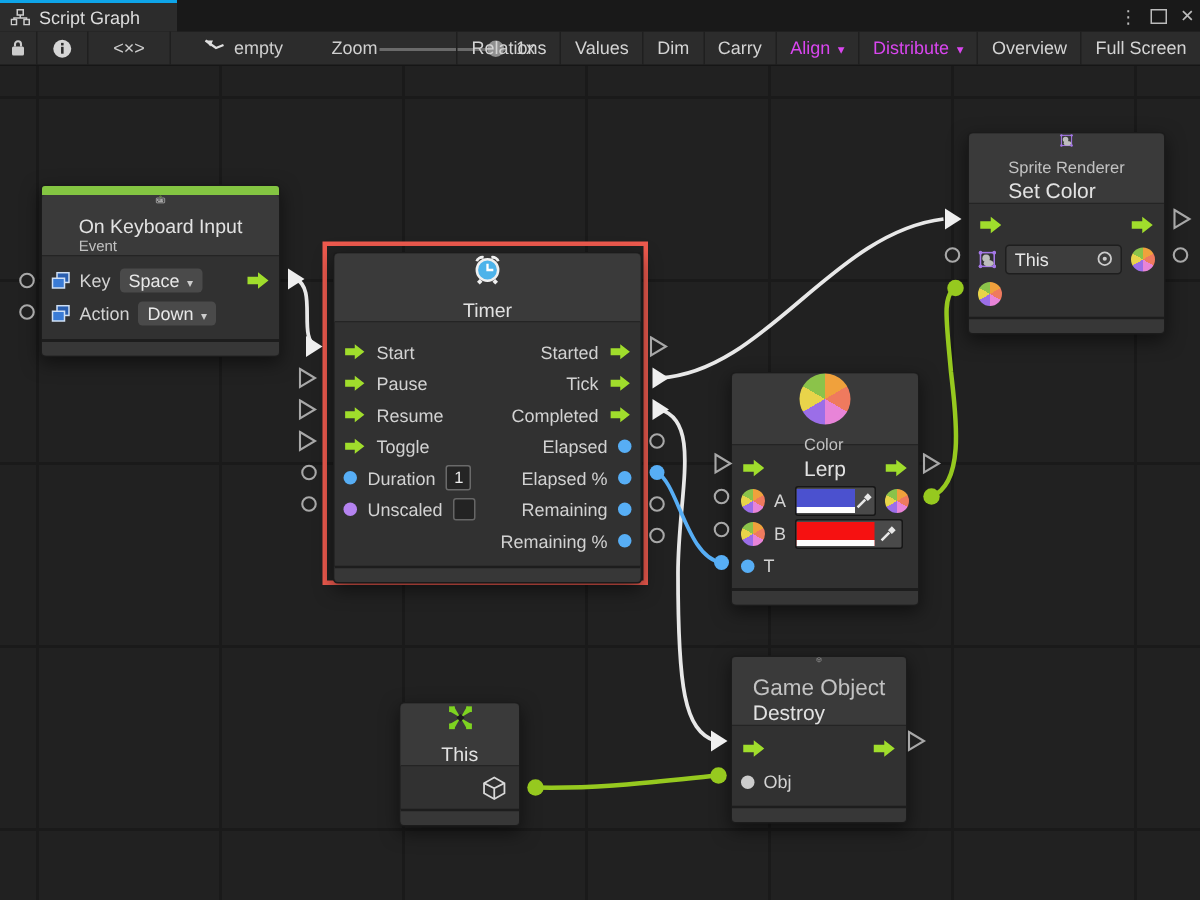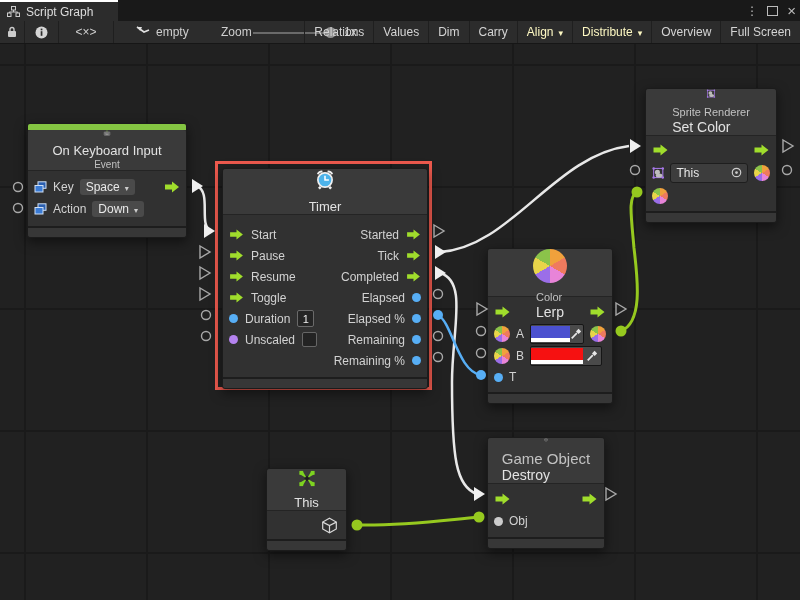--- a/index.html
+++ b/index.html
@@ -3,35 +3,35 @@
 <meta charset="utf-8">
 <style>
   html,body{margin:0;padding:0;background:#111;}
   #app{position:relative;width:800px;height:600px;overflow:hidden;
        font-family:"Liberation Sans","DejaVu Sans",sans-serif;
        -webkit-font-smoothing:antialiased;color:#d4d4d4;user-select:none;}
 
   
   .tabbar{position:absolute;left:0;top:0;width:800px;height:21px;background:#191919;}
   .tab{position:absolute;left:0;top:0;height:21px;width:118px;background:#2c2c2c;
-       border-top:2px solid #ffffff;display:flex;align-items:center;gap:6px;padding-left:7px;box-sizing:border-box;}
+       border-top:2px solid #0ea5e9;display:flex;align-items:center;gap:6px;padding-left:7px;box-sizing:border-box;}
   .tab-label{font-size:12px;color:#dddddd;}
   .winbtns{position:absolute;right:4px;top:0;height:21px;display:flex;align-items:center;gap:9px;color:#bbbbbb;}
   .winbtns .dots{font-size:12px;letter-spacing:0;}
   .winbtns .maxi{width:9px;height:8px;border:1.5px solid #bbbbbb;display:inline-block;}
   .winbtns .close{font-size:15px;line-height:10px;}
 
   .toolbar{position:absolute;left:0;top:21px;width:800px;height:23px;background:#2c2c2c;
            border-bottom:1px solid #161616;box-sizing:border-box;font-size:12px;}
   .tbtn{position:absolute;top:0;height:22px;display:flex;align-items:center;justify-content:center;
         border-right:1px solid #1f1f1f;color:#cfcfcf;box-sizing:border-box;}
   .tb-right{position:absolute;right:0;top:0;height:22px;display:flex;}
   .tb-right .btn{height:22px;display:flex;align-items:center;padding:0 9px;border-left:1px solid #1f1f1f;
                  color:#d4d4d4;white-space:nowrap;gap:5px;}
-  .tb-right .btn.disabled{color:#fef9c3;}
+  .tb-right .btn.disabled{color:#d946ef;}
   .caret{font-size:9px;transform:translateY(1px);}
   .zoom-track{position:absolute;left:253px;top:11px;width:84px;height:2px;background:#6a6a6a;}
   .zoom-handle{position:absolute;left:325px;top:6px;width:11px;height:11px;border-radius:50%;background:#909090;}
   .tb-label{position:absolute;top:0;height:22px;display:flex;align-items:center;color:#cfcfcf;text-align:right;}
 
   
   .canvas{position:absolute;left:0;top:44px;width:800px;height:556px;background:#212121;
           background-image:linear-gradient(to right,#1a1a1a 2px,transparent 2px),
                            linear-gradient(to bottom,#1a1a1a 2px,transparent 2px);
           background-size:122px 122px;background-position:24px 20px;}
@@ -159,21 +159,21 @@
         </div>
     </div>
   </div>
 
   <div class="canvas"></div>
 
   <div class="selection"></div>
 
   <div class="node" style="left:27px;top:123px;width:160px;">
     <div style="height:6px;background:#84c542;border-radius:2px 2px 0 0;"></div>
-    <div class="nhead" style="height:40px;text-align:center;">
+    <div class="nhead" style="height:40px;">
       <svg width="30" height="26" viewBox="0 0 30 26">
         <path d="M11 5 a5.5 5.5 0 0 1 8 0" fill="none" stroke="#84c542" stroke-width="1.8"></path>
         <path d="M13.2 7.2 a2.6 2.6 0 0 1 3.6 0" fill="none" stroke="#84c542" stroke-width="1.8"></path>
         <rect x="2" y="9.5" width="26" height="15" rx="2" fill="none" stroke="#f0f0f0" stroke-width="1.6"></rect>
         <g fill="#f0f0f0">
           <rect x="5" y="12.5" width="2.4" height="2.4"></rect>
             <rect x="9" y="12.5" width="2.4" height="2.4"></rect>
           <rect x="13" y="12.5" width="2.4" height="2.4"></rect>
             <rect x="17" y="12.5" width="2.4" height="2.4"></rect>
           <rect x="21" y="12.5" width="2.4" height="2.4"></rect>

